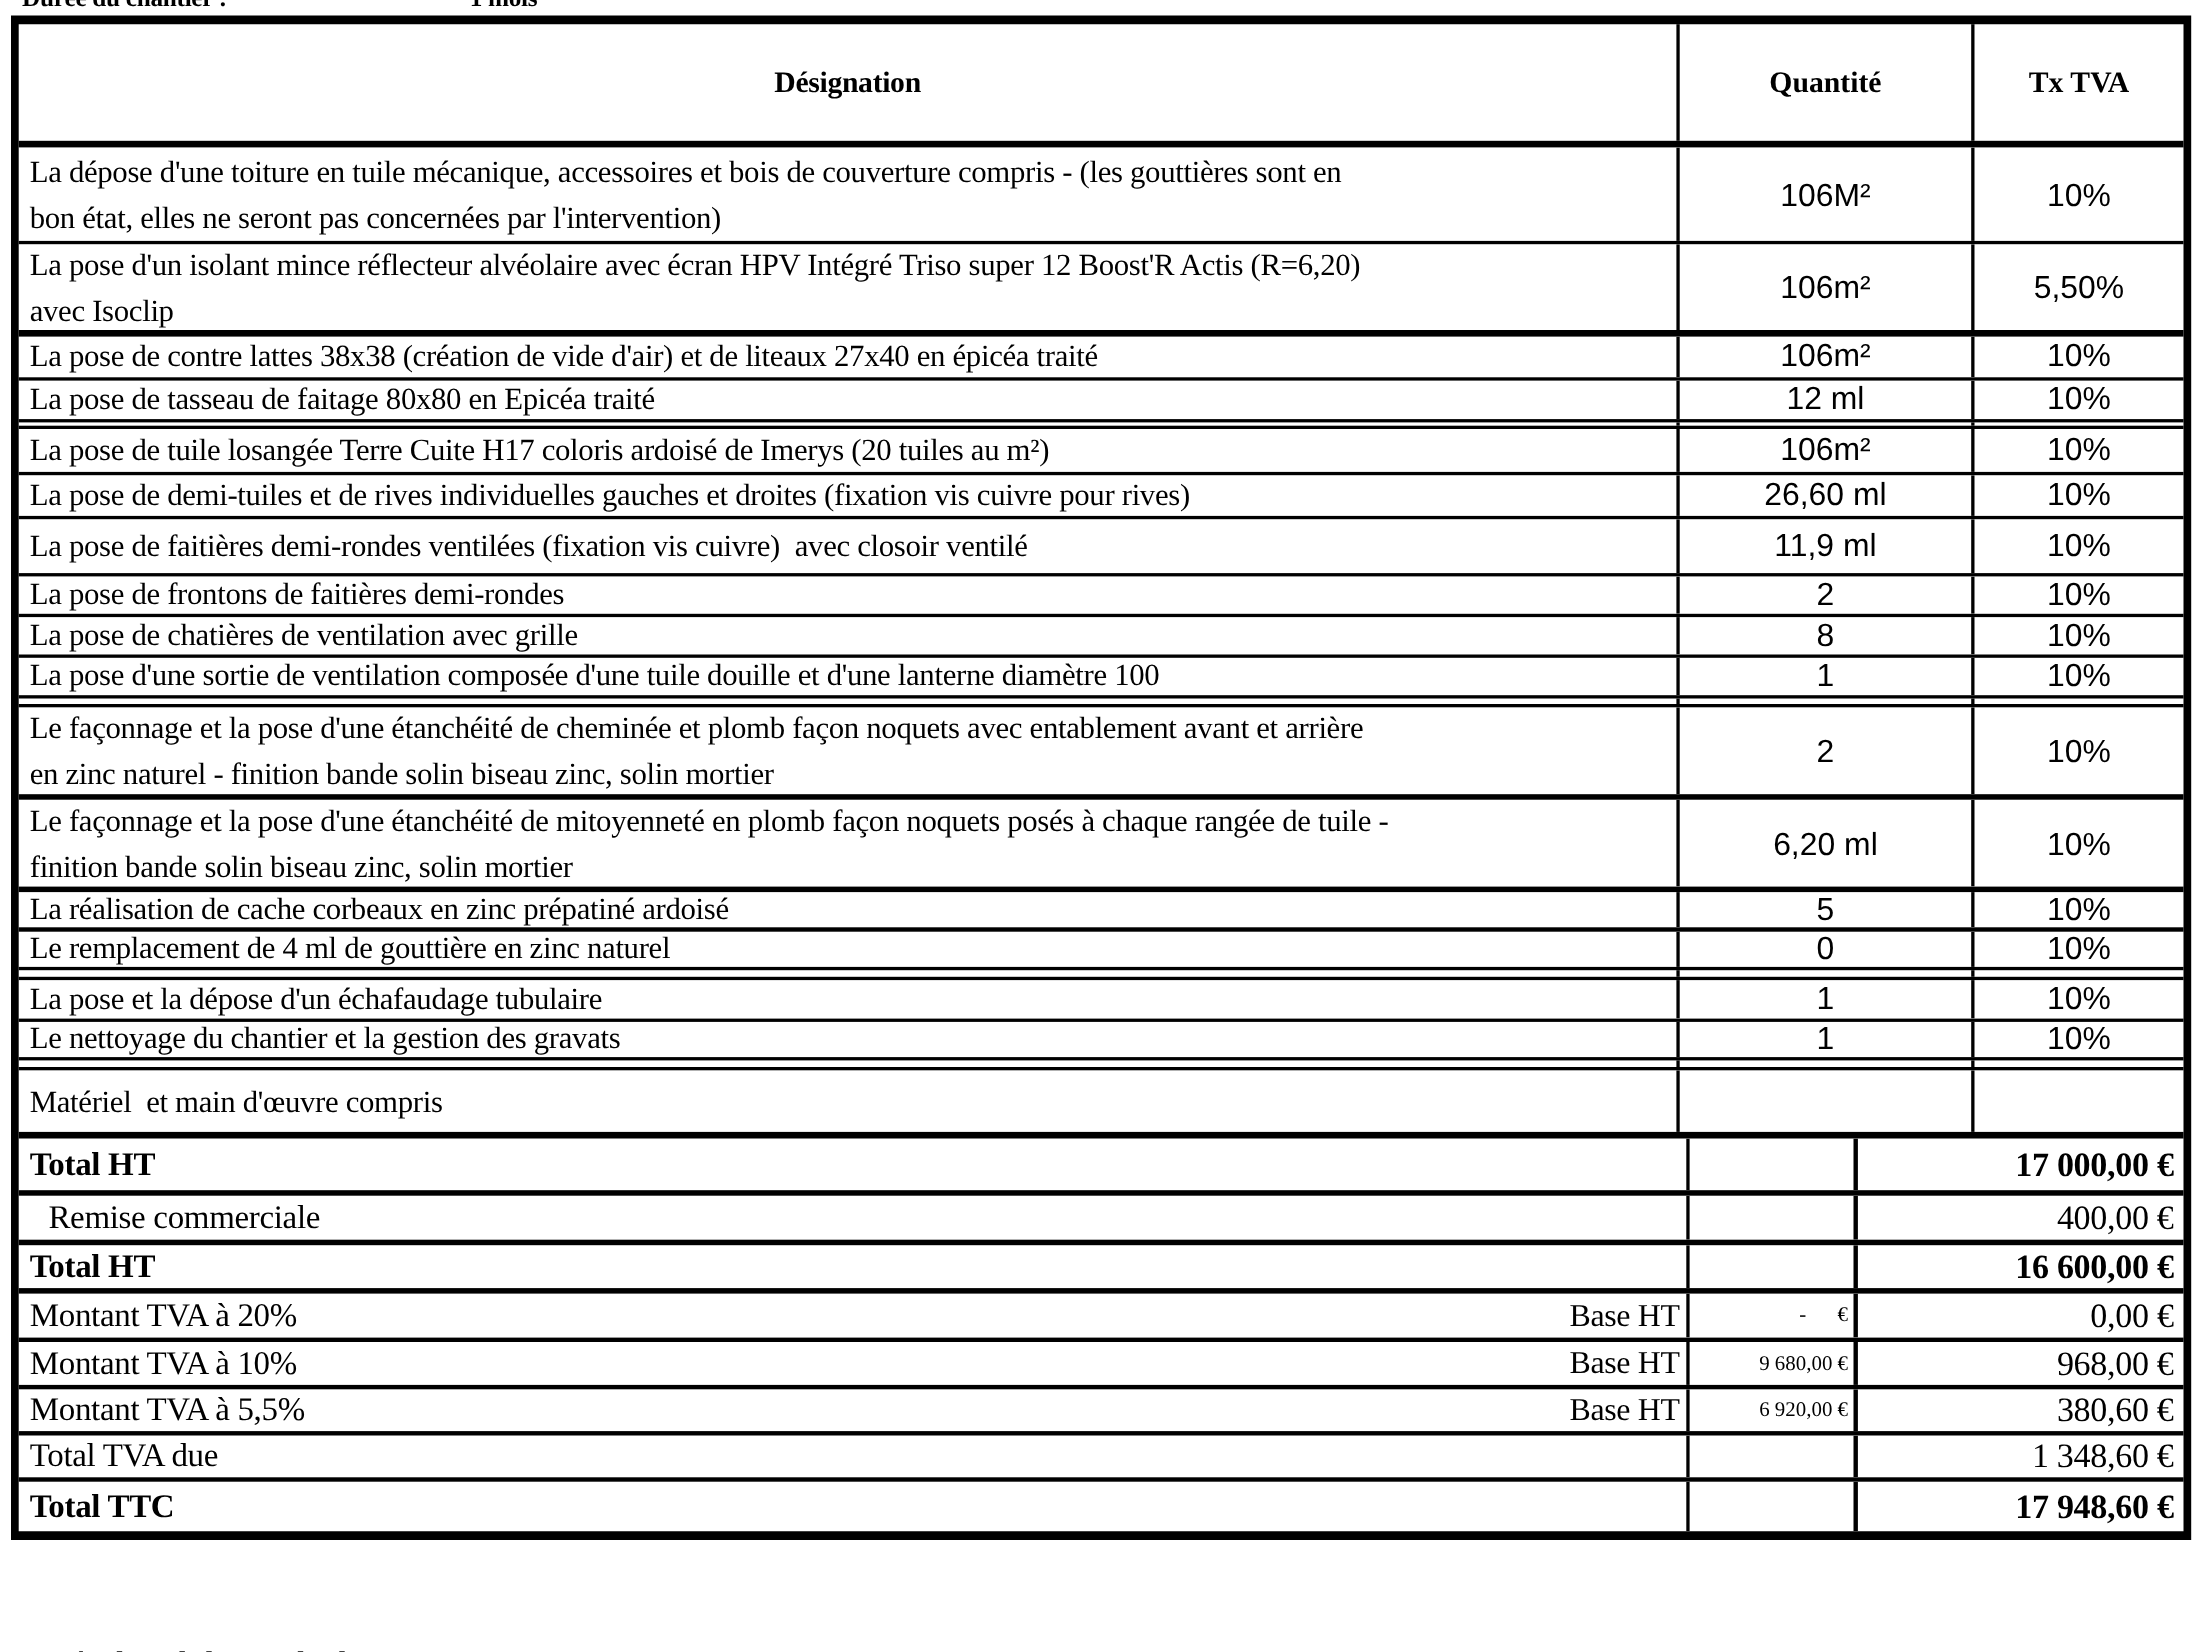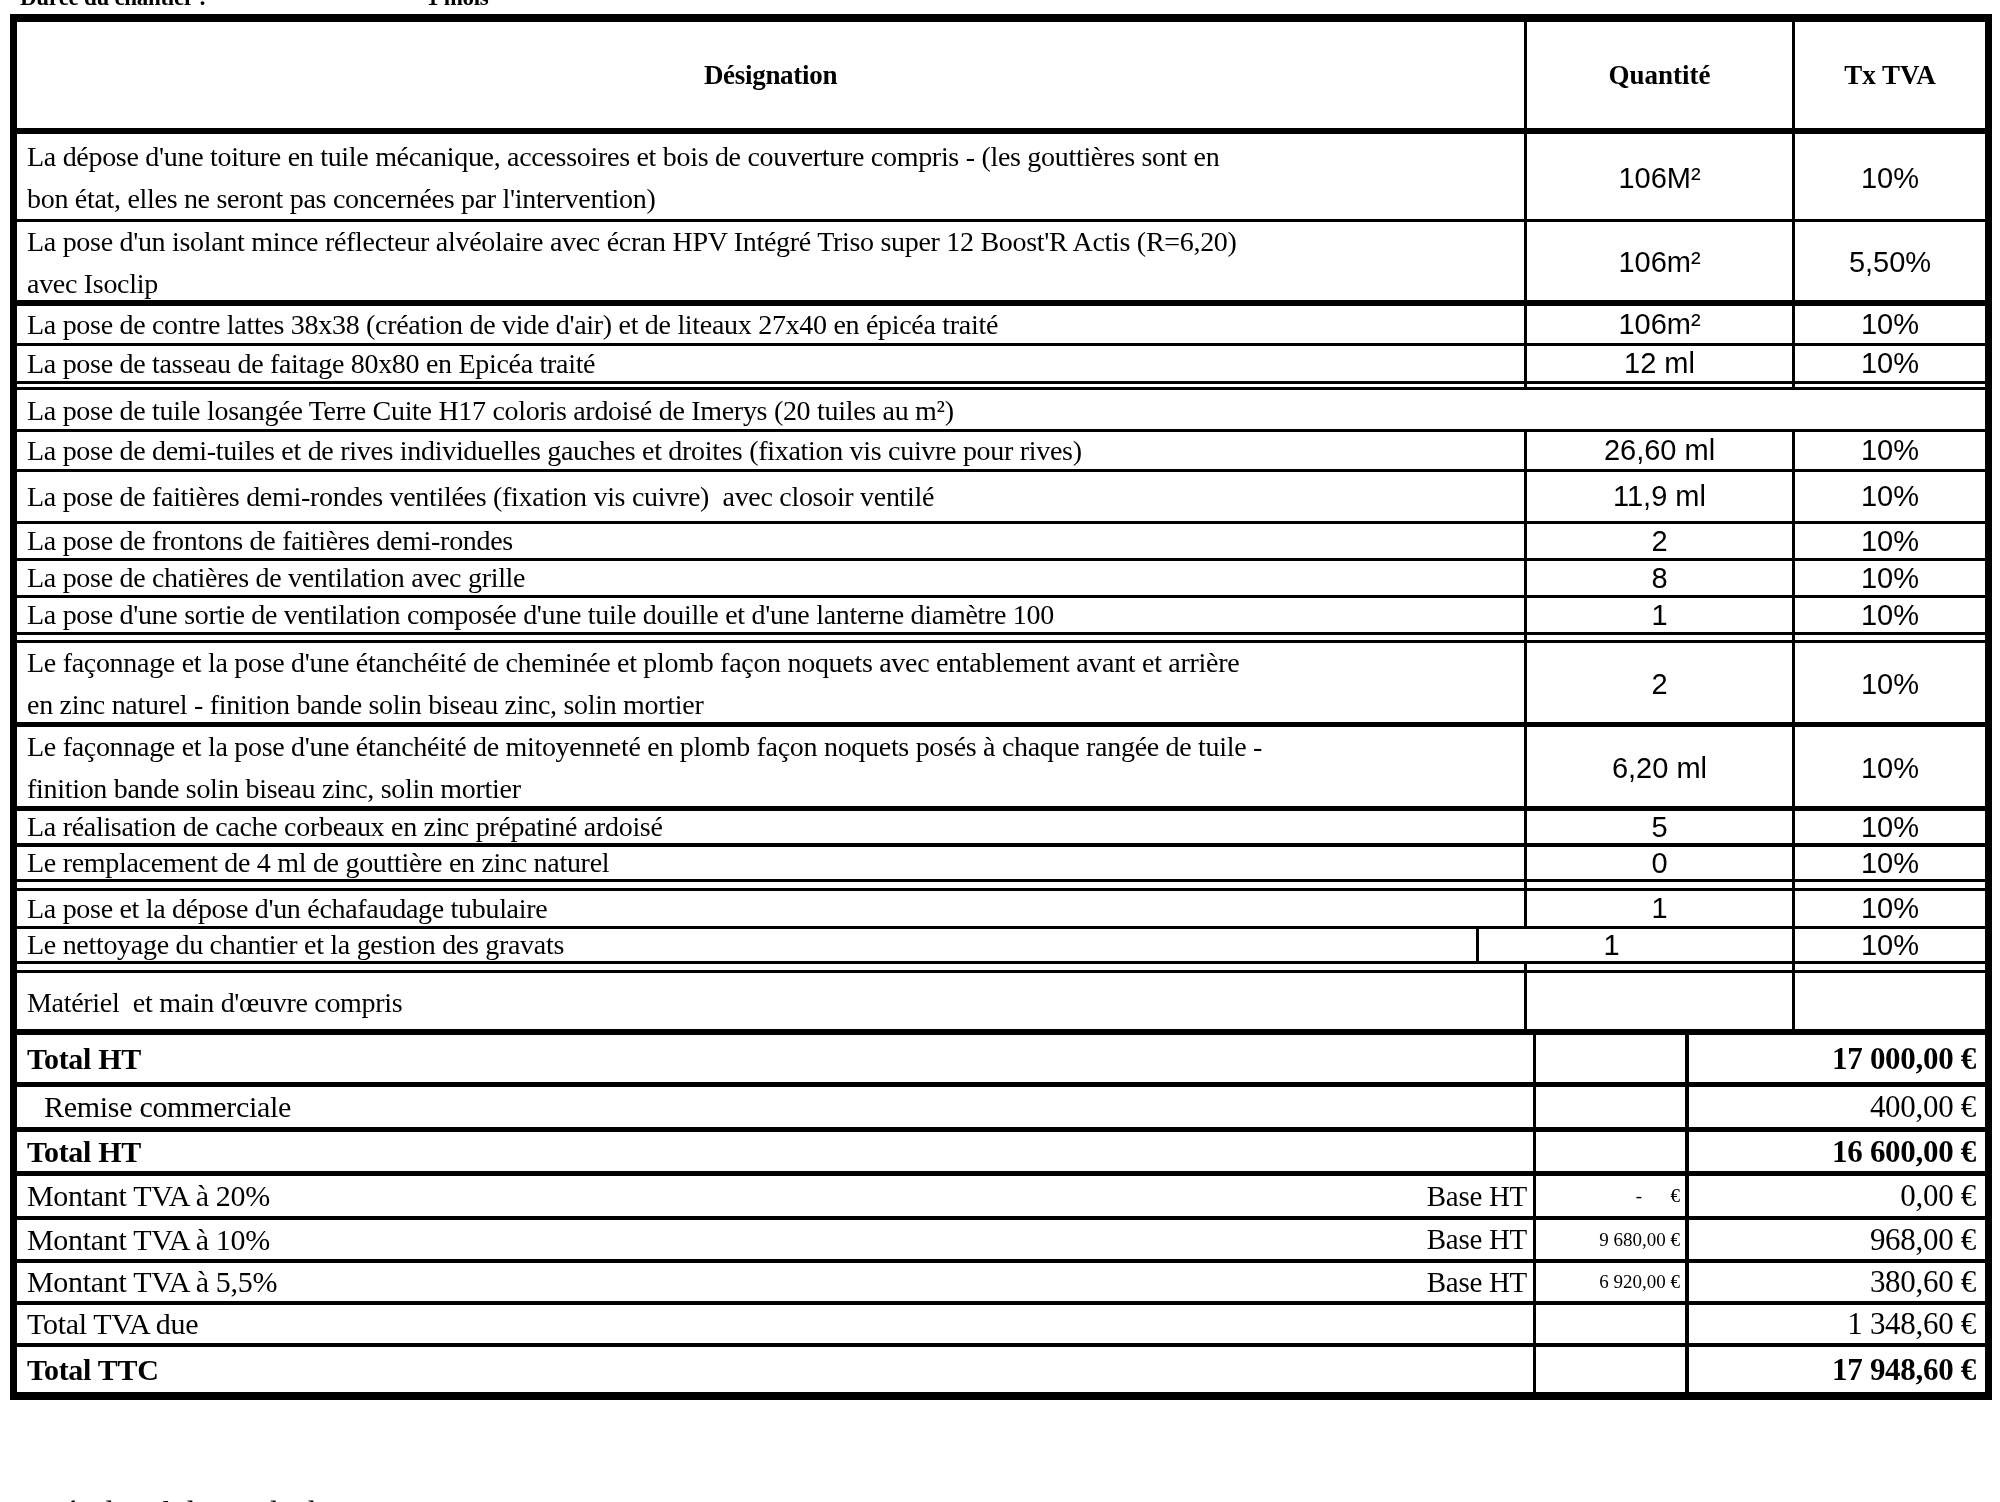--- a/index.html
+++ b/index.html
@@ -112,21 +112,21 @@
           </div>
           <div class="c-tva">
             <span>10%</span>
           </div>
         </div>
         <div class="sep" style="height: 6px;">
           <div class="c-des"></div>
           <div class="c-qty"></div>
           <div class="c-tva"></div>
         </div>
-        <div class="row" style="height: 42px; border-bottom-width: 3px; flex-direction: column;">
+        <div class="row" style="height: 42px; border-bottom-width: 3px;">
           <div class="c-des">
             <div class="txt">La pose de tuile losangée Terre Cuite H17 coloris ardoisé de Imerys (20 tuiles au m²)</div>
           </div>
           <div class="c-qty">
             <span>106m²</span>
           </div>
           <div class="c-tva">
             <span>10%</span>
           </div>
         </div>
@@ -245,21 +245,21 @@
           <div class="c-des">
             <div class="txt">La pose et la dépose d'un échafaudage tubulaire</div>
           </div>
           <div class="c-qty">
             <span>1</span>
           </div>
           <div class="c-tva">
             <span>10%</span>
           </div>
         </div>
-        <div class="row" style="height: 35px; border-bottom-width: 3px; gap: 48px;">
+        <div class="row" style="height: 35px; border-bottom-width: 3px;">
           <div class="c-des">
             <div class="txt">Le nettoyage du chantier et la gestion des gravats</div>
           </div>
           <div class="c-qty">
             <span>1</span>
           </div>
           <div class="c-tva">
             <span>10%</span>
           </div>
         </div>

